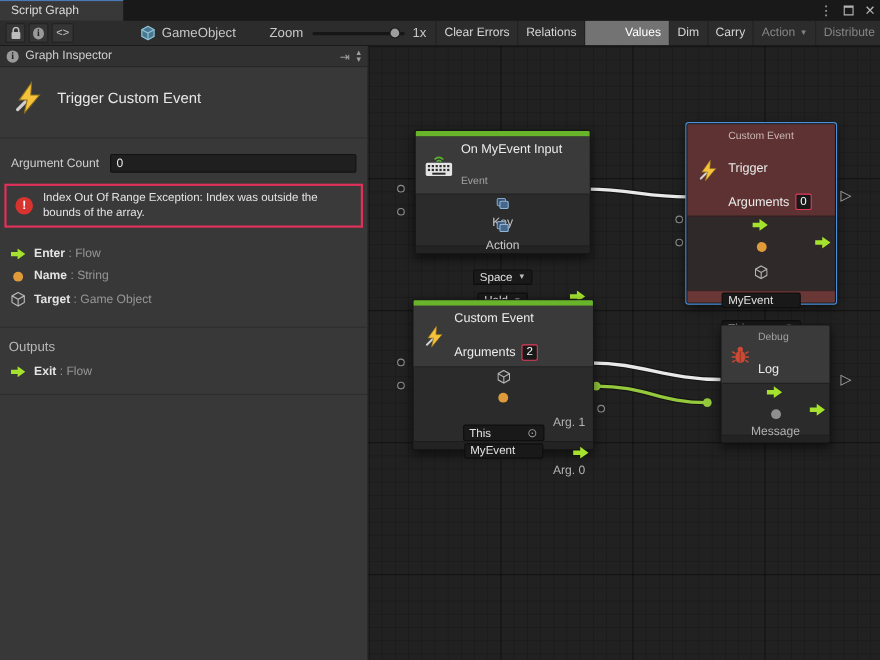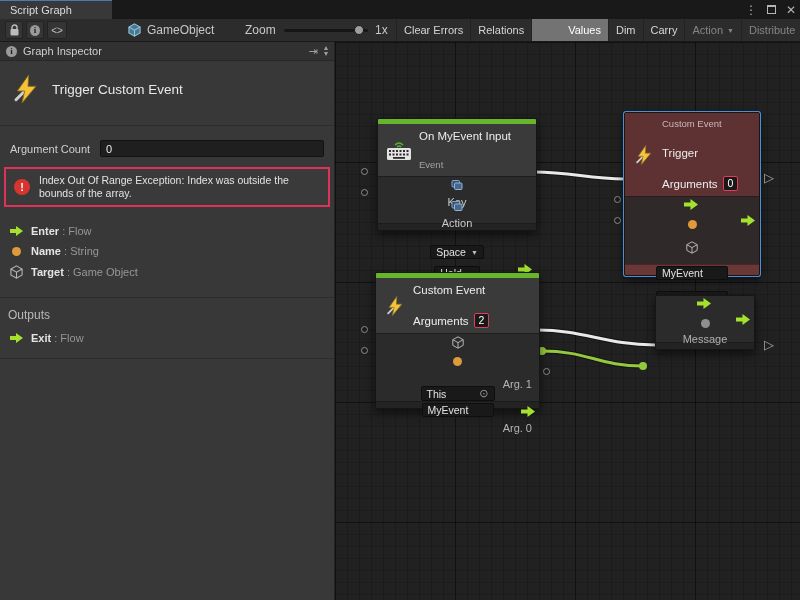--- a/index.html
+++ b/index.html
@@ -470,20 +470,34 @@
         <span class="arg-label">Arg. 0</span>
       </div>
       <div class="n-row">
         <span class="arg-label">Arg. 1</span>
       </div>
     </div>
     <div class="strip-bottom"></div>
   </div>
 
   <div class="node" style="left:320px; top:253px; width:100px;">
+    <div class="n-header">
+      <span class="icon">
+        <svg width="18" height="19" viewBox="0 0 18 18">
+          <circle cx="9" cy="4.2" r="2.4" fill="#cb4a35"></circle>
+          <ellipse cx="9" cy="11" rx="4.6" ry="5.6" fill="#cb4a35"></ellipse>
+          <path d="M4.6 8 1.6 6.2M4.4 11H1.2M4.6 14l-3 1.8M13.4 8l3-1.8M13.6 11h3.2M13.4 14l3 1.8" stroke="#cb4a35" stroke-width="1.3"></path>
+          <path d="M9 6v10" stroke="#8c2f20" stroke-width="0.8"></path>
+        </svg>
+      </span>
+      <span class="hstack">
+        <span class="n-cat">Debug</span>
+        <span class="n-title">Log</span>
+      </span>
+    </div>
     <div class="n-body">
       <div class="n-row">
         <span class="in-arrow">
           <svg width="14" height="11" viewBox="0 0 13 10">
               <path d="M0 3.1h6V0l7 5-7 5V6.9H0z" fill="#a4e22e"></path>
             </svg>
         </span>
         <span class="out-arrow">
           <svg width="14" height="11" viewBox="0 0 13 10">
               <path d="M0 3.1h6V0l7 5-7 5V6.9H0z" fill="#a4e22e"></path>

